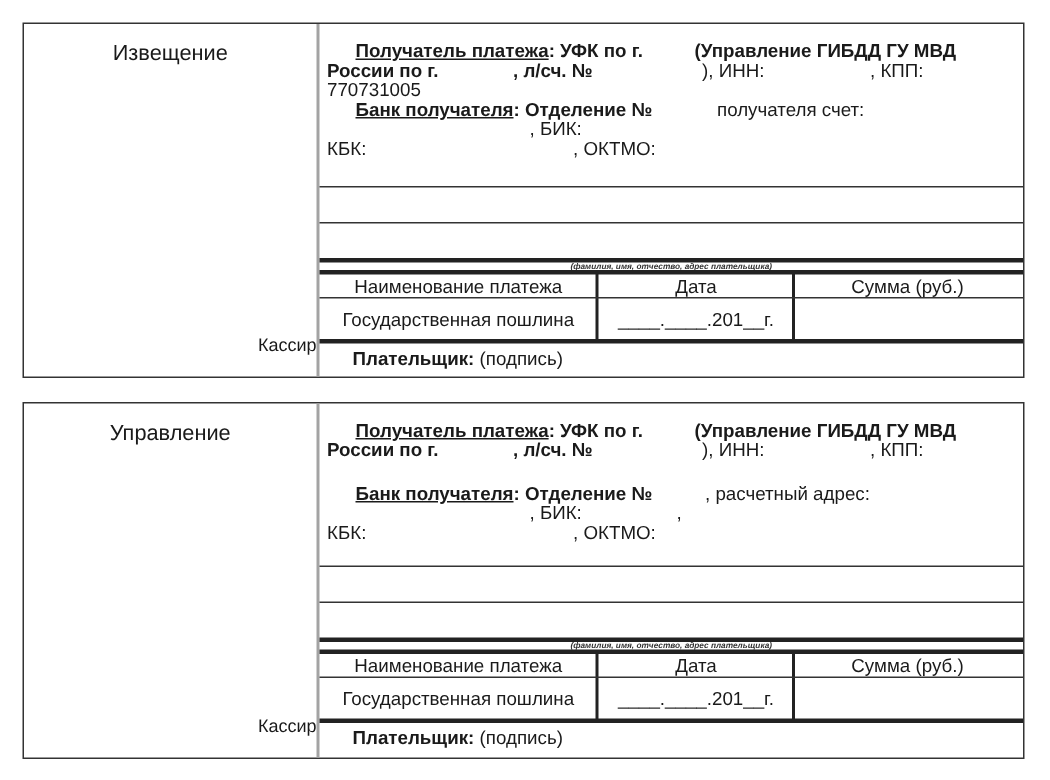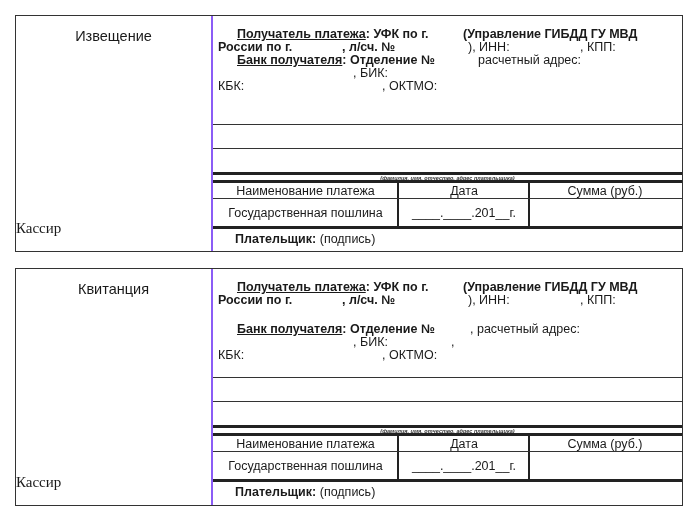--- a/index.html
+++ b/index.html
@@ -1,21 +1,21 @@
 <!DOCTYPE html>
 <html><head>
 <meta charset="utf-8">
 <style>
   html, body { margin:0; padding:0; background:#ffffff; }
   body { width:700px; height:520px; position:relative; overflow:hidden;
          font-family:"Liberation Sans", sans-serif; color:#1a1a1a; }
   .block { position:absolute; left:15px; width:668px; border:1.5px solid #333; box-sizing:border-box; }
-  .left { position:absolute; left:0; top:0; bottom:0; width:197px; border-right:2px solid #8b5cf6; box-sizing:border-box; }
+  .left { position:absolute; left:0; top:0; bottom:0; width:197px; border-right:2px solid #a3a3a3; box-sizing:border-box; }
   .left .title { position:absolute; top:12px; left:0; right:0; text-align:center; font-size:14.5px; }
-  .left .cashier { position:absolute; bottom:14px; left:0; right:0; text-align:left; font-size:15px;font-family:Liberation Serif, serif; }
+  .left .cashier { position:absolute; bottom:14px; left:0; right:0; text-align:right; font-size:12px; }
   .right { position:absolute; left:197px; top:0; right:0; bottom:0; }
   .info { position:absolute; left:5px; top:12px; right:4px; font-size:12.5px; line-height:13px; }
   .info .row { position:relative; height:13px; white-space:nowrap; }
   .info span { position:absolute; top:0; }
   .b { font-weight:bold; }
   .u { text-decoration:underline;margin-left:19px; }
   .hline { position:absolute; left:0; right:0; border-top:1.5px solid #333; }
   .hline.thick { border-top:3px solid #222; }
   .caption { position:absolute; left:0; right:0; text-align:center; font-size:5.5px; font-style:italic; font-weight:bold; color:#333; }
   .tbl { position:absolute; left:0; right:0;text-decoration:underline; }
@@ -37,22 +37,25 @@
         <span style="left:0"><span class="b u" style="position:static">Получатель платежа</span><span class="b" style="position:static">:</span> <span class="b" style="position:static">УФК по г.</span></span>
         <span class="b" style="left:245px">(Управление ГИБДД ГУ МВД</span>
       </div>
       <div class="row">
         <span class="b" style="left:0">России по г.</span>
         <span class="b" style="left:124px">, л/сч. №</span>
         <span style="left:250px">), ИНН:</span>
         <span style="left:362px">, КПП:</span>
       </div>
       <div class="row">
+        <span style="left:0">770731005</span>
+      </div>
+      <div class="row">
         <span style="left:0"><span class="b u" style="position:static">Банк получателя</span><span class="b" style="position:static">:</span> <span class="b" style="position:static">Отделение №</span></span>
-        <span style="left:260px">расчетный адрес:</span>
+        <span style="left:260px">получателя счет:</span>
       </div>
       <div class="row">
         <span style="left:135px">, БИК:</span>
       </div>
       <div class="row">
         <span style="left:0">КБК:</span>
         <span style="left:164px">, ОКТМО:</span>
       </div>
     </div>
 
@@ -76,21 +79,21 @@
     <div class="hline thick" style="top:210px"></div>
     <div class="payer" style="top:216px">
       <span class="b">Плательщик:</span>
       <span>(подпись)</span>
     </div>
   </div>
 </div>
 
 <div class="block" style="top:268px;height:238px;">
   <div class="left">
-    <div class="title">Квитанция</div>
+    <div class="title">Управление</div>
     <div class="cashier">Кассир</div>
   </div>
   <div class="right">
     <div class="info">
       <div class="row">
         <span style="left:0"><span class="b u" style="position:static">Получатель платежа</span><span class="b" style="position:static">:</span> <span class="b" style="position:static">УФК по г.</span></span>
         <span class="b" style="left:245px">(Управление ГИБДД ГУ МВД</span>
       </div>
       <div class="row">
         <span class="b" style="left:0">России по г.</span>

